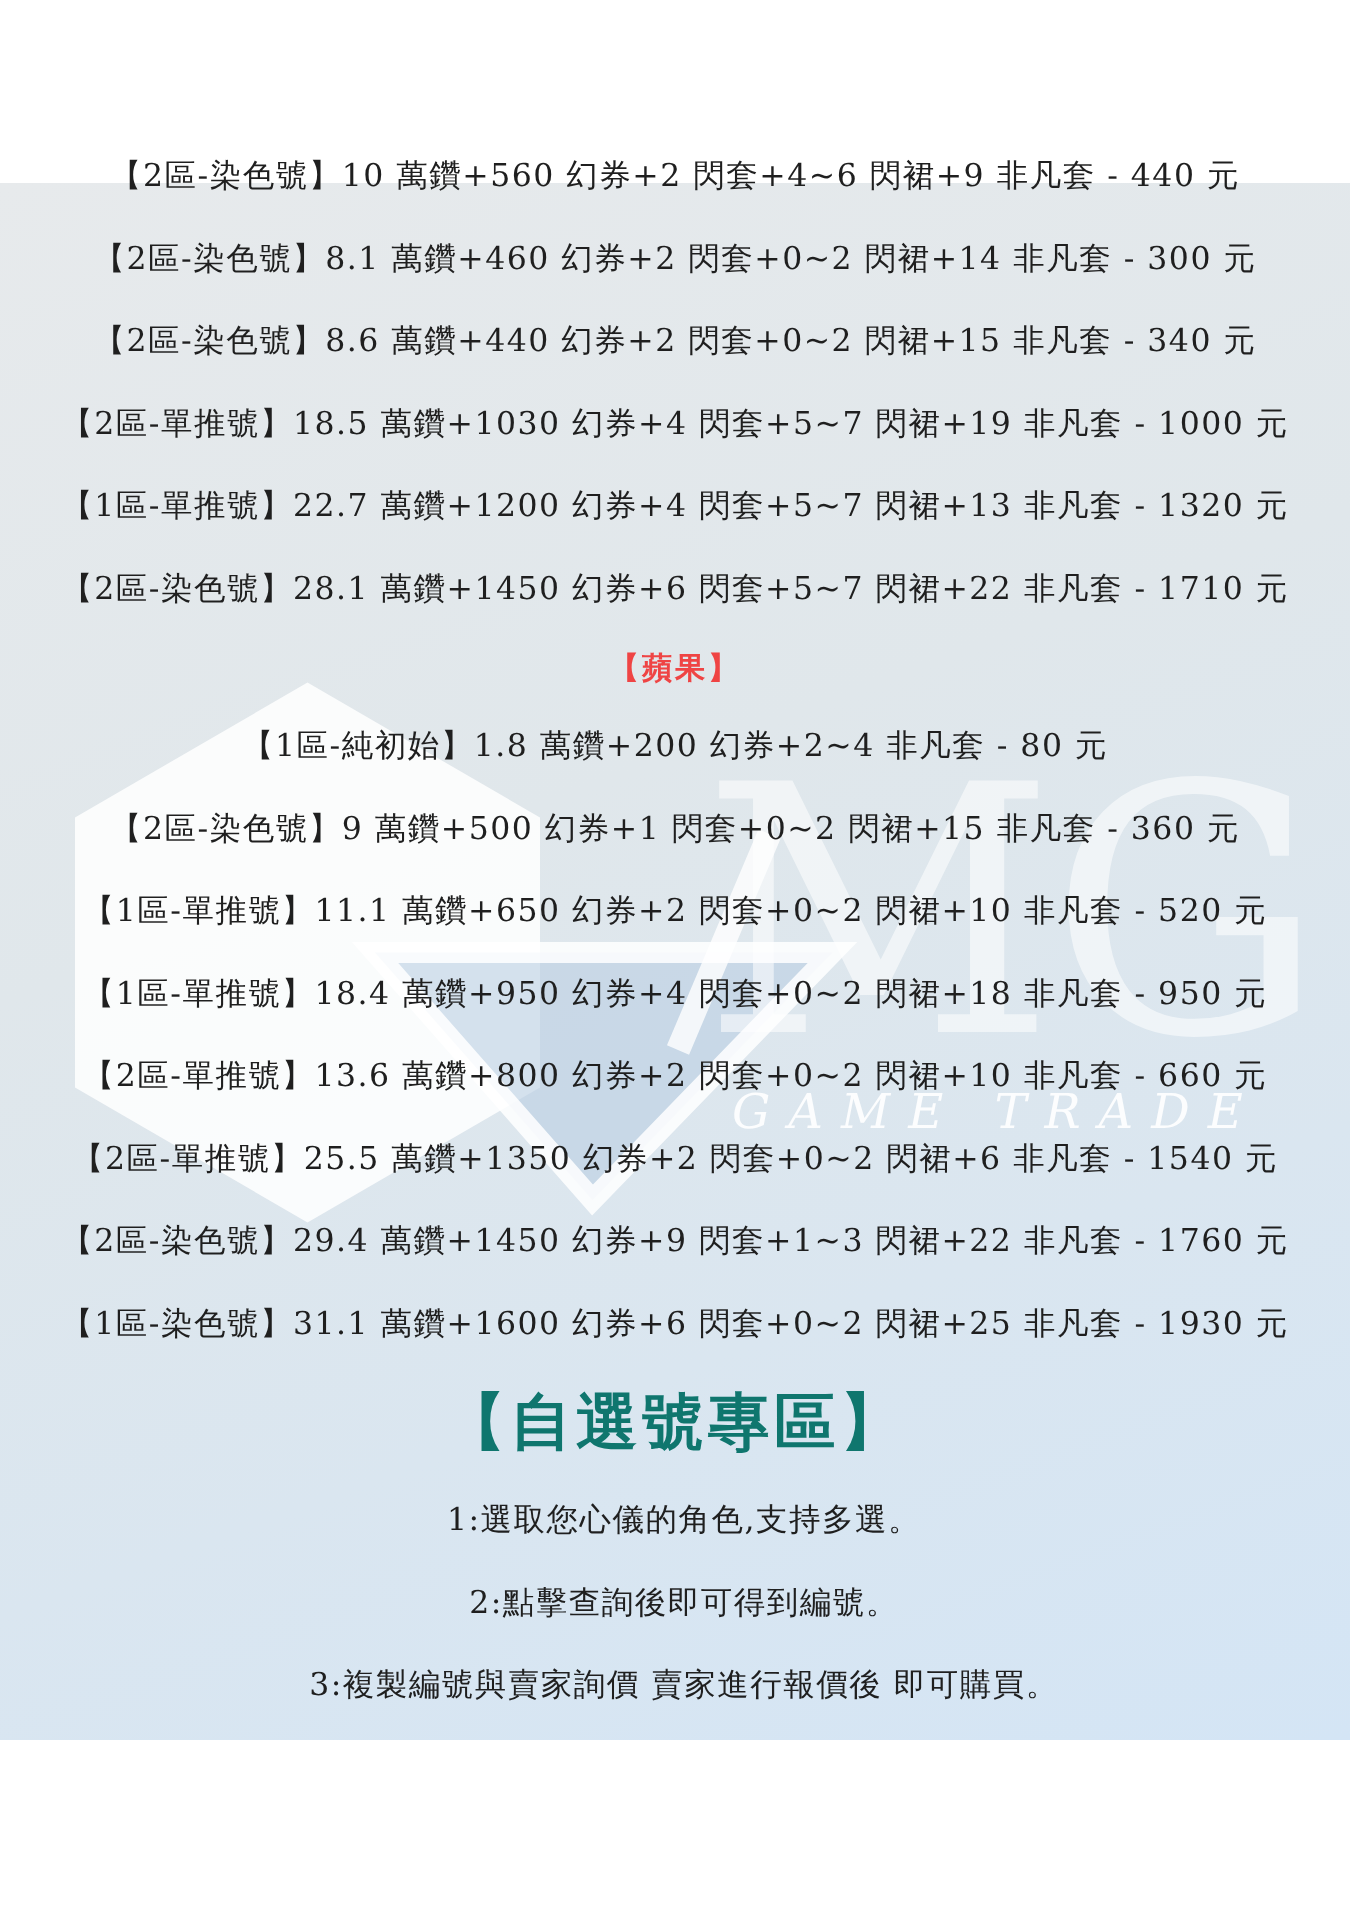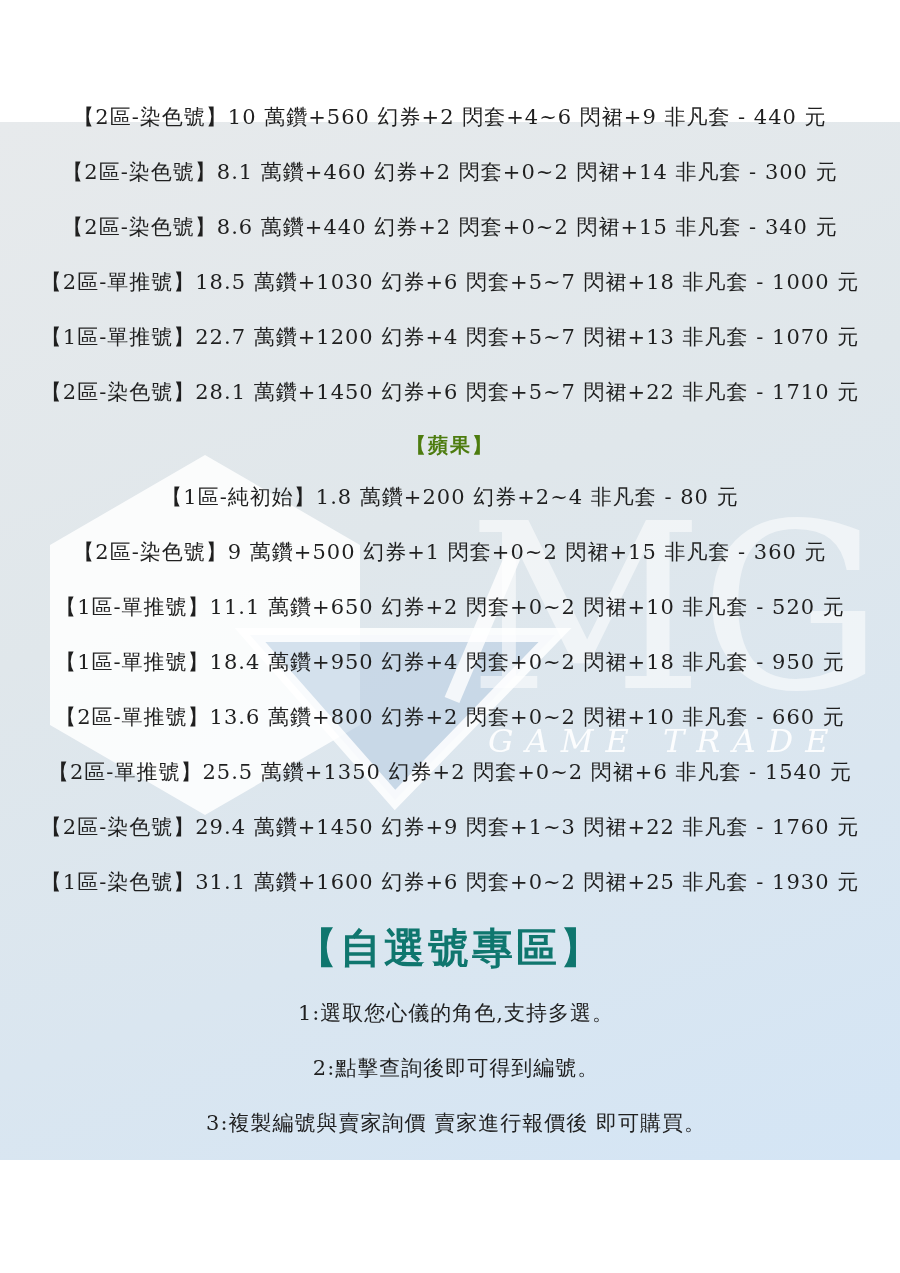--- a/index.html
+++ b/index.html
@@ -13,21 +13,21 @@
   }
   .watermark{position:absolute;left:0;top:440px;width:900px;height:390px;}
   .content{position:absolute;left:0;top:12px;width:900px;height:1273px;}
   .rows{padding-top:78px;}
   .line{
     height:55px;line-height:55px;font-size:21px;text-align:center;
     letter-spacing:1px;white-space:nowrap;
   }
   .apple-heading{
     height:50px;line-height:50px;font-size:20px;font-weight:bold;
-    text-align:center;color:#4d7c0f;letter-spacing:2px;
+    text-align:center;color:#ef4444;letter-spacing:2px;
   }
   .big-title{
     height:76px;line-height:76px;font-size:41px;font-weight:bold;
     text-align:center;color:#0f766e;letter-spacing:3px;
   }
   .url-line{height:56px;line-height:56px;font-size:21px;text-align:center;letter-spacing:1px;}
   .step-line{height:55px;line-height:55px;font-size:21px;text-align:center;letter-spacing:1px;white-space:nowrap;margin-left:12px;}
 </style>
 </head>
 <body>
@@ -48,23 +48,23 @@
     <div class="rows">
 
       <div>
 
           <div class="line">【2區-染色號】10 萬鑽+560 幻券+2 閃套+4~6 閃裙+9 非凡套 - 440 元</div>
 
           <div class="line">【2區-染色號】8.1 萬鑽+460 幻券+2 閃套+0~2 閃裙+14 非凡套 - 300 元</div>
 
           <div class="line">【2區-染色號】8.6 萬鑽+440 幻券+2 閃套+0~2 閃裙+15 非凡套 - 340 元</div>
 
-          <div class="line">【2區-單推號】18.5 萬鑽+1030 幻券+6 閃套+5~7 閃裙+18 非凡套 - 1000 元</div>
+          <div class="line">【2區-單推號】18.5 萬鑽+1030 幻券+4 閃套+5~7 閃裙+19 非凡套 - 1000 元</div>
 
-          <div class="line">【1區-單推號】22.7 萬鑽+1200 幻券+4 閃套+5~7 閃裙+13 非凡套 - 1070 元</div>
+          <div class="line">【1區-單推號】22.7 萬鑽+1200 幻券+4 閃套+5~7 閃裙+13 非凡套 - 1320 元</div>
 
           <div class="line">【2區-染色號】28.1 萬鑽+1450 幻券+6 閃套+5~7 閃裙+22 非凡套 - 1710 元</div>
         </div>
 
       <div class="apple-heading">【蘋果】</div>
 
       <div>
 
           <div class="line">【1區-純初始】1.8 萬鑽+200 幻券+2~4 非凡套 - 80 元</div>
 

